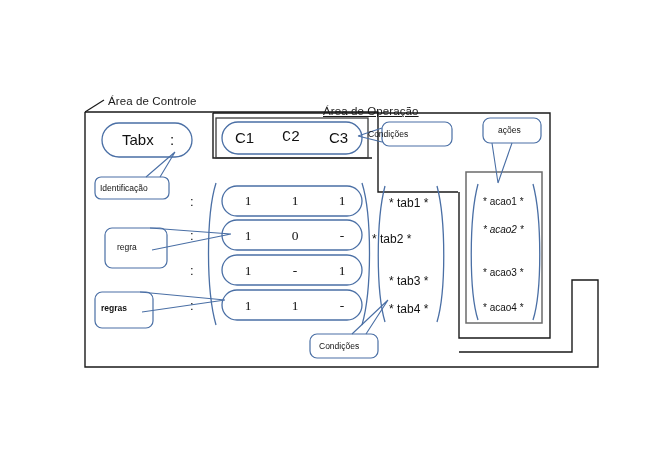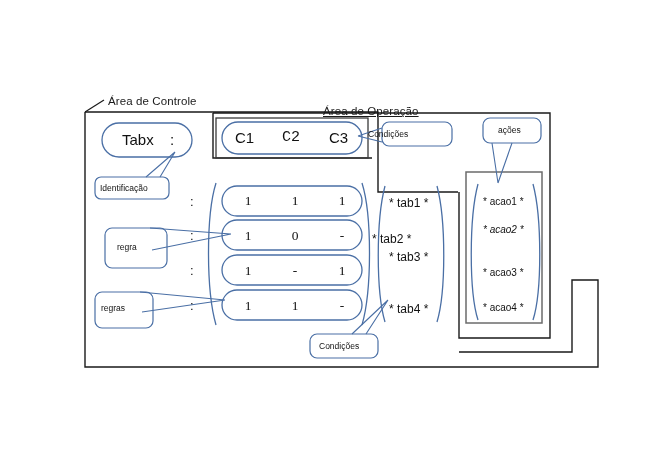--- a/index.html
+++ b/index.html
@@ -116,25 +116,25 @@
 
   <div class="lbl rule-cell" style="left:240px;top:263px;width:16px;">1</div>
   <div class="lbl rule-cell" style="left:287px;top:263px;width:16px;">-</div>
   <div class="lbl rule-cell" style="left:334px;top:263px;width:16px;">1</div>
 
   <div class="lbl rule-cell" style="left:240px;top:298px;width:16px;">1</div>
   <div class="lbl rule-cell" style="left:287px;top:298px;width:16px;">1</div>
   <div class="lbl rule-cell" style="left:334px;top:298px;width:16px;">-</div>
 
   <div class="lbl callout-text" style="left:117px;top:242px;">regra</div>
-  <div class="lbl callout-text" style="left:101px;top:303px;">regras</div>
+  <div class="lbl callout-text" style="left:101px;top:303px;font-weight:bold;">regras</div>
 
   <div class="lbl tabtxt" style="left:389px;top:196px;">* tab1 *</div>
   <div class="lbl tabtxt" style="left:366px;top:232px;margin-left:6px;">* tab2 *</div>
-  <div class="lbl tabtxt" style="left:389px;top:250px;">* tab3 *</div>
+  <div class="lbl tabtxt" style="left:389px;top:274px;">* tab3 *</div>
   <div class="lbl tabtxt" style="left:389px;top:302px;">* tab4 *</div>
   <div class="lbl callout-text" style="left:319px;top:341px;">Condições</div>
 
   <div class="lbl acaotxt" style="left:483px;top:196px;">* acao1 *</div>
   <div class="lbl acaotxt" style="left:483px;top:224px;font-style:italic;">* acao2 *</div>
   <div class="lbl acaotxt" style="left:483px;top:267px;">* acao3 *</div>
   <div class="lbl acaotxt" style="left:483px;top:302px;">* acao4 *</div>
   <div class="lbl callout-text" style="left:498px;top:125px;">ações</div>
 
 </div>

